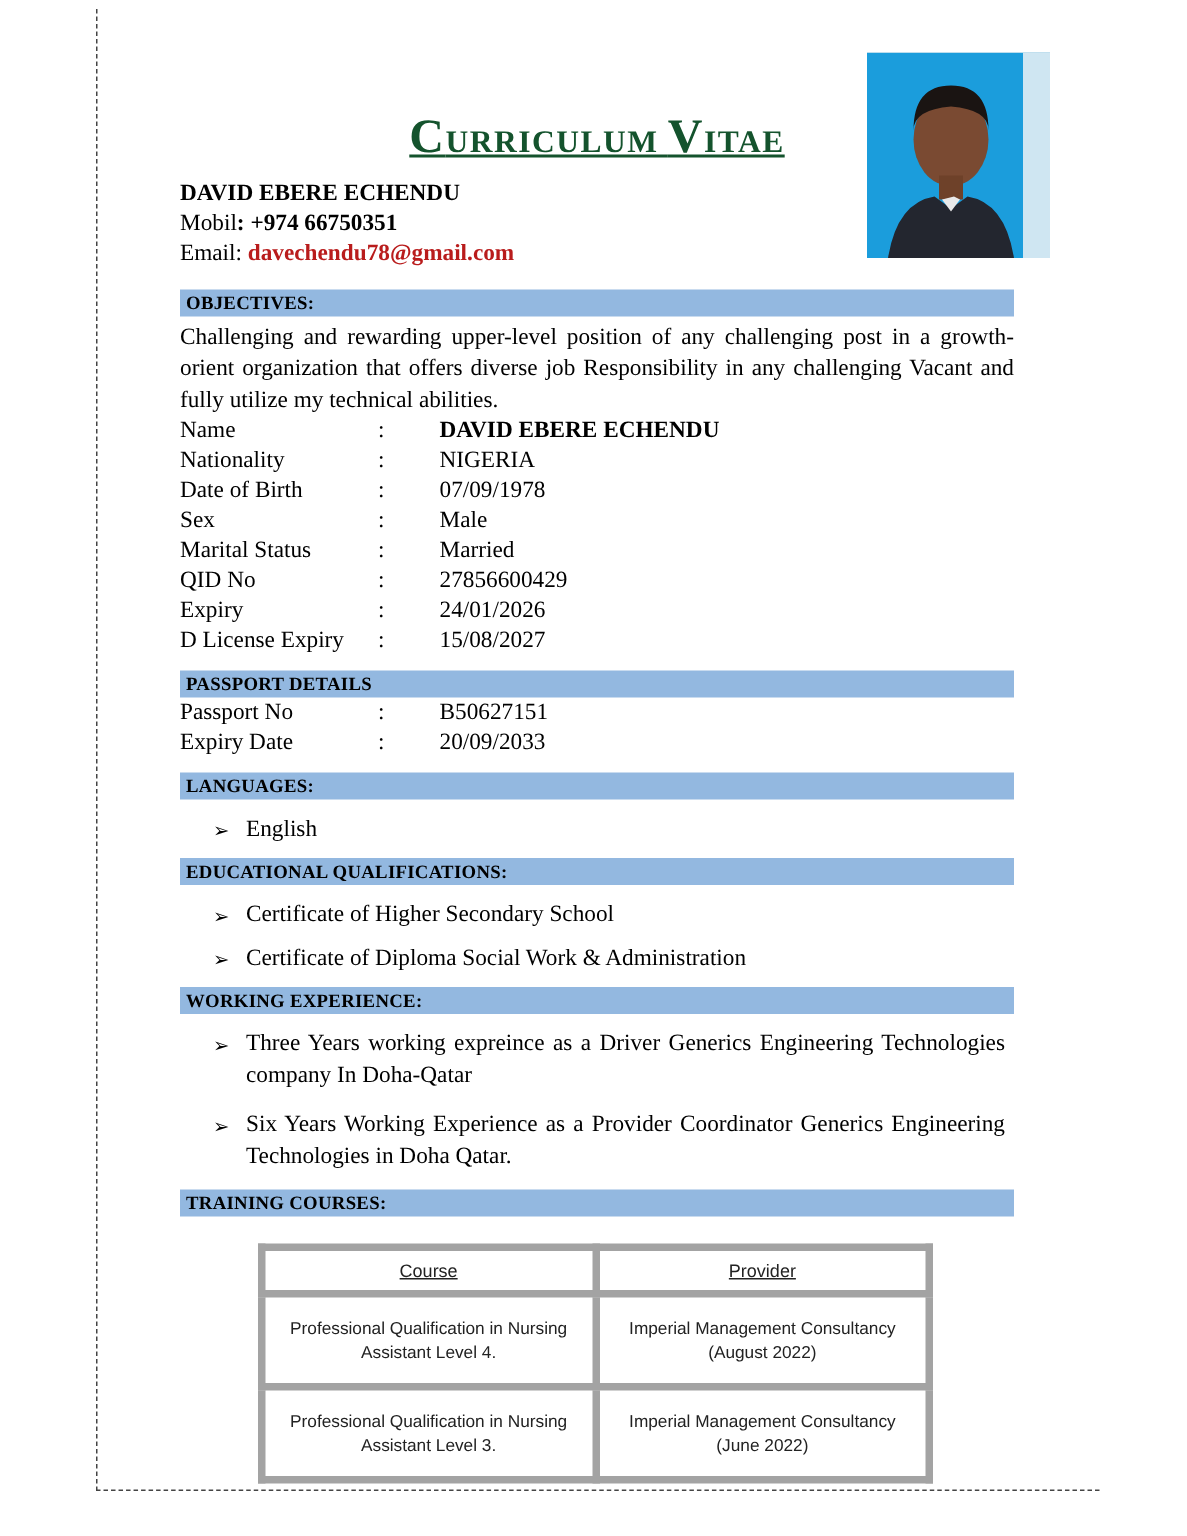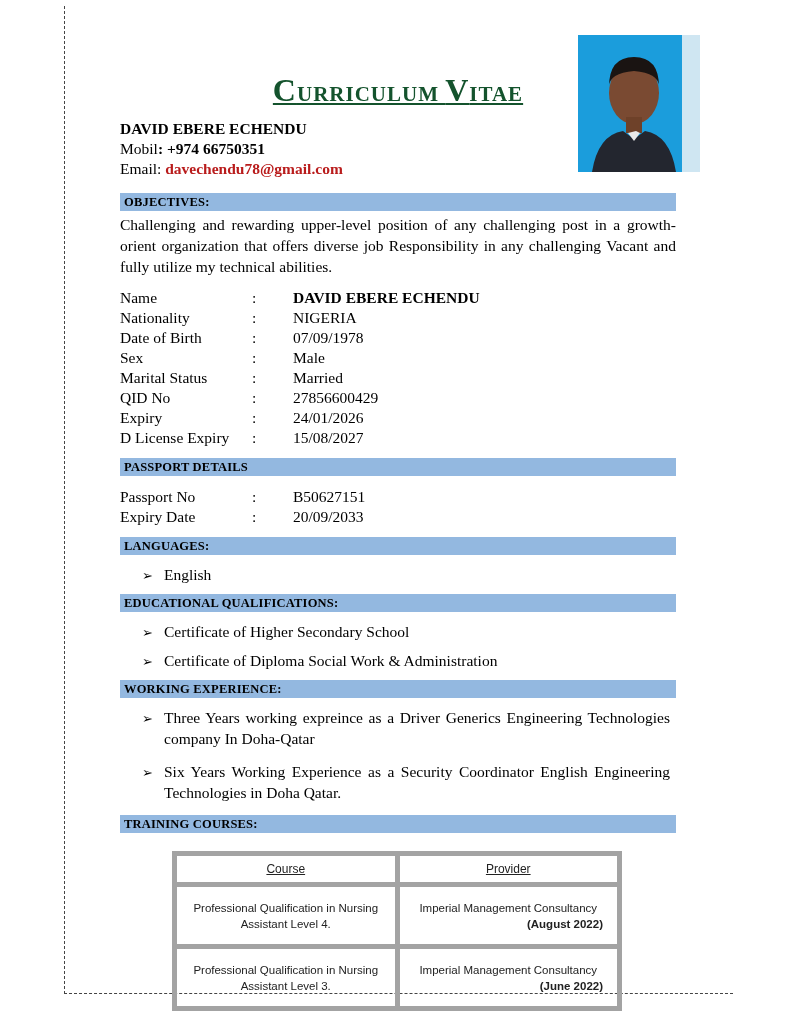--- a/index.html
+++ b/index.html
@@ -60,21 +60,21 @@
   .mt8  { margin-top: 8px; }
   .mt10 { margin-top: 10px; }
 
   .objectives-text {
     font-size: 15.5px;
     line-height: 21px;
     text-align: justify;
     margin-top: 3px;
   }
 
-  .kv-rows { margin-top: 11px; }
+  .kv-rows { }
   .kv-row { display: flex; font-size: 15.5px; line-height: 20px; }
   .kv-label { width: 132px; }
   .kv-sep { width: 41px; }
   .kv-value { flex: 1; }
   .kv-value.bold { font-weight: bold; }
 
   .bullet-list { margin-top: 9px; }
   .bullet-item {
     display: flex; align-items: flex-start;
     font-size: 15.5px; line-height: 21px;
@@ -99,21 +99,21 @@
     vertical-align: middle;
     padding: 6px 14px;
   }
   .training-table th {
     font-weight: normal;
     text-decoration: underline;
     height: 30px;
     font-size: 12px;
   }
   .training-table td { height: 62px; line-height: 16px; }
-  .provider-date { font-weight: bold; text-align: right; }
+  .provider-date { font-weight: normal; }
 </style>
 </head>
 <body>
 
 <div class="guide-left"></div>
 <div class="guide-bottom"></div>
 
 <div class="photo">
   <svg width="122" height="137" viewBox="0 0 122 137">
     <rect x="0" y="0" width="122" height="137" fill="#1b9ddc"></rect>
@@ -215,21 +215,21 @@
   </div>
 
   <div class="section-bar mt8">WORKING EXPERIENCE:</div>
   <div class="bullet-list exp-list">
     <div class="bullet-item justified">
         <span class="bullet-glyph">➢</span>
         <span class="bullet-text">Three Years working expreince as a Driver Generics Engineering Technologies company In Doha-Qatar</span>
       </div>
     <div class="bullet-item justified">
         <span class="bullet-glyph">➢</span>
-        <span class="bullet-text">Six Years Working Experience as a Security Coordinator English Engineering Technologies in Doha Qatar.</span>
+        <span class="bullet-text">Six Years Working Experience as a Provider Coordinator Generics Engineering Technologies in Doha Qatar.</span>
       </div>
   </div>
 
   <div class="section-bar mt8">TRAINING COURSES:</div>
   <table class="training-table">
     <thead>
       <tr>
         <th style="width:50%">Course</th>
         <th style="width:50%">Provider</th>
       </tr>

